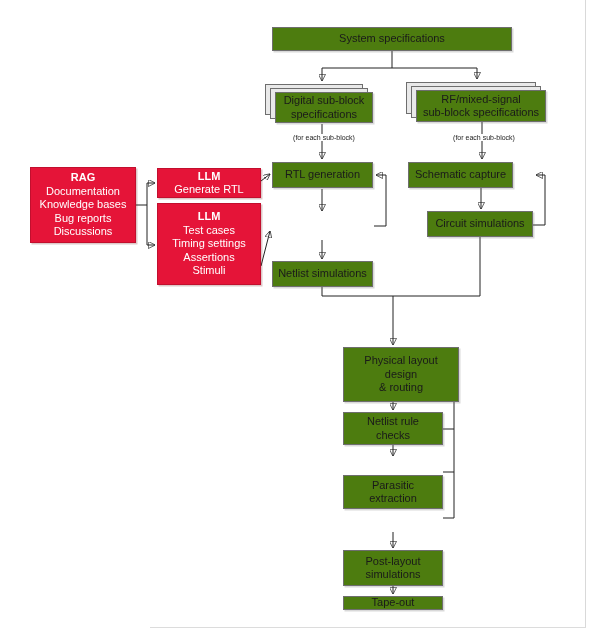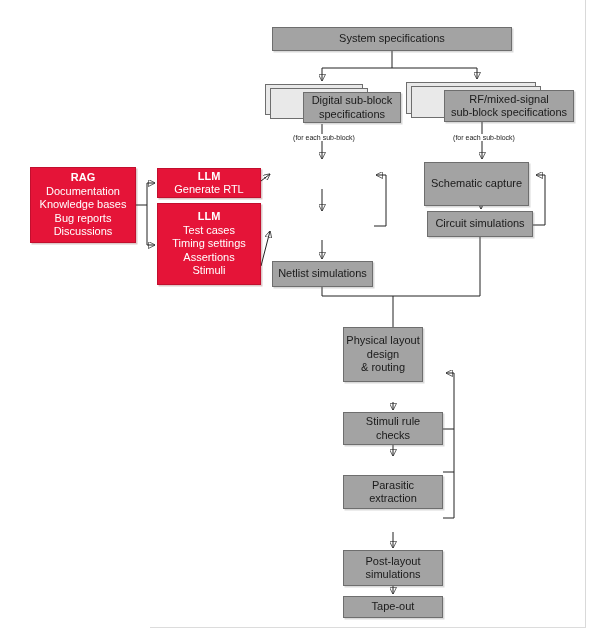--- a/index.html
+++ b/index.html
@@ -7,35 +7,35 @@
     position:relative;width:600px;height:629px;background:#ffffff;overflow:hidden;
     font-family:"Liberation Sans","DejaVu Sans",sans-serif;color:#1a1a1a;
   }
   .frame{position:absolute;top:0;left:0;width:585px;height:627px;
     border-right:1px solid #d9d9d9;pointer-events:none;}
   .frame-bottom{position:absolute;left:150px;top:627px;width:436px;height:1px;background:#dcdcdc;}
   svg.wires{position:absolute;left:0;top:0;z-index:1;}
   svg.wires path{stroke:#222222;stroke-width:1;fill:none;}
   .node{
     position:absolute;z-index:2;box-sizing:border-box;
-    background:#a3a3a3;border:1px solid #6e6e6e;
+    background:#4d7c0f;border:1px solid #6e6e6e;
     display:flex;align-items:center;justify-content:center;
     text-align:center;font-size:11px;line-height:1.22;white-space:pre-line;
     box-shadow:1.5px 1.5px 0 rgba(120,120,120,0.28);
   }
   .node.accent{
     background:#e51438;border:1px solid #c20f2e;color:#ffffff;
     flex-direction:column;box-shadow:1.5px 1.5px 0 rgba(120,40,40,0.25);
   }
   .node.accent .ttl{font-weight:bold;}
   .stack-layer{
     position:absolute;z-index:2;box-sizing:border-box;
     background:#e9e9e9;border:1px solid #6e6e6e;
   }
-  .stack-front{z-index:3;margin-left:28px;}
+  .stack-front{z-index:3;}
   .tinylabel{
     position:absolute;z-index:4;font-size:7px;color:#222;text-align:center;
     background:#ffffff;padding:0 2px;white-space:nowrap;
   }
 </style>
 </head>
 <body>
 
 <div class="canvas">
 
@@ -81,23 +81,24 @@
 specifications</div>
 
   <div class="stack-layer" style="left:406px;top:82px;width:130px;height:32px"></div>
   <div class="stack-layer" style="left:411px;top:86px;width:130px;height:32px"></div>
   <div class="node stack-front" style="left:416px;top:90px;width:130px;height:32px">RF/mixed-signal
 sub-block specifications</div>
 
   <div class="tinylabel" style="left:282px;top:134px;width:80px">(for each sub-block)</div>
   <div class="tinylabel" style="left:442px;top:134px;width:80px">(for each sub-block)</div>
 
+  <div class="node" style="left:272px;top:162px;width:101px;height:26px">RTL generation</div>
   <div class="node" style="left:272px;top:261px;width:101px;height:26px">Netlist simulations</div>
 
-  <div class="node" style="left:424px;top:162px;width:105px;height:44px">Schematic capture</div>
+  <div class="node" style="left:408px;top:162px;width:105px;height:26px">Schematic capture</div>
   <div class="node" style="left:427px;top:211px;width:106px;height:26px">Circuit simulations</div>
 
   <div class="node accent" style="left:30px;top:167px;width:106px;height:76px">
     <div class="ttl">RAG</div>
     <div>Documentation
 Knowledge bases
 Bug reports
 Discussions</div>
   </div>
   <div class="node accent" style="left:157px;top:168px;width:104px;height:30px">
@@ -105,26 +106,26 @@
     <div>Generate RTL</div>
   </div>
   <div class="node accent" style="left:157px;top:203px;width:104px;height:82px">
     <div class="ttl">LLM</div>
     <div>Test cases
 Timing settings
 Assertions
 Stimuli</div>
   </div>
 
-  <div class="node" style="left:343px;top:327px;width:80px;height:55px">Physical layout
+  <div class="node" style="left:343px;top:347px;width:116px;height:55px">Physical layout
 design
 &amp; routing</div>
-  <div class="node" style="left:343px;top:412px;width:100px;height:33px">Stimuli rule
+  <div class="node" style="left:343px;top:412px;width:100px;height:33px">Netlist rule
 checks</div>
   <div class="node" style="left:343px;top:475px;width:100px;height:34px">Parasitic
 extraction</div>
   <div class="node" style="left:343px;top:550px;width:100px;height:36px">Post-layout
 simulations</div>
-  <div class="node" style="left:343px;top:596px;width:100px;height:22px">Tape-out</div>
+  <div class="node" style="left:343px;top:596px;width:100px;height:14px">Tape-out</div>
 
   <div class="frame"></div>
   <div class="frame-bottom"></div>
 </div>
 
 </body></html>

